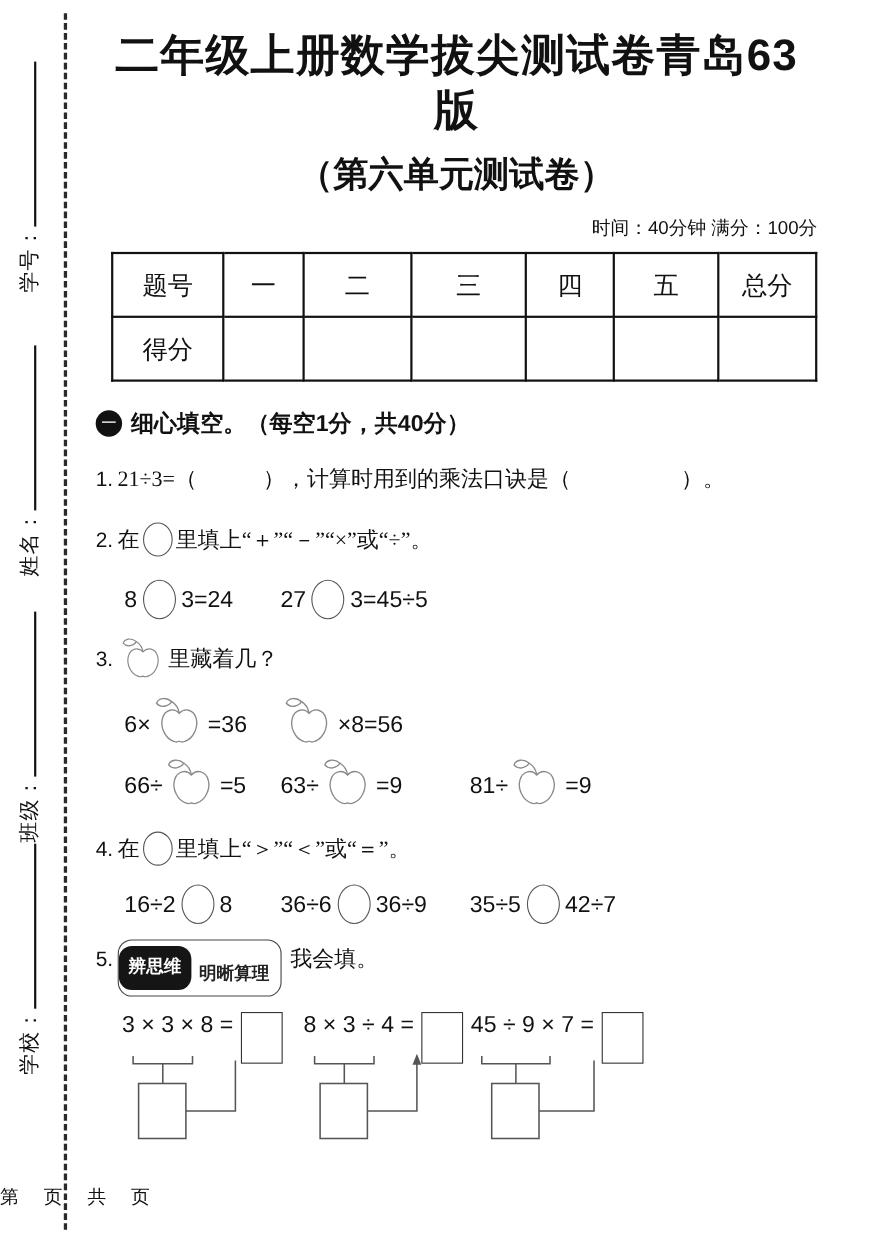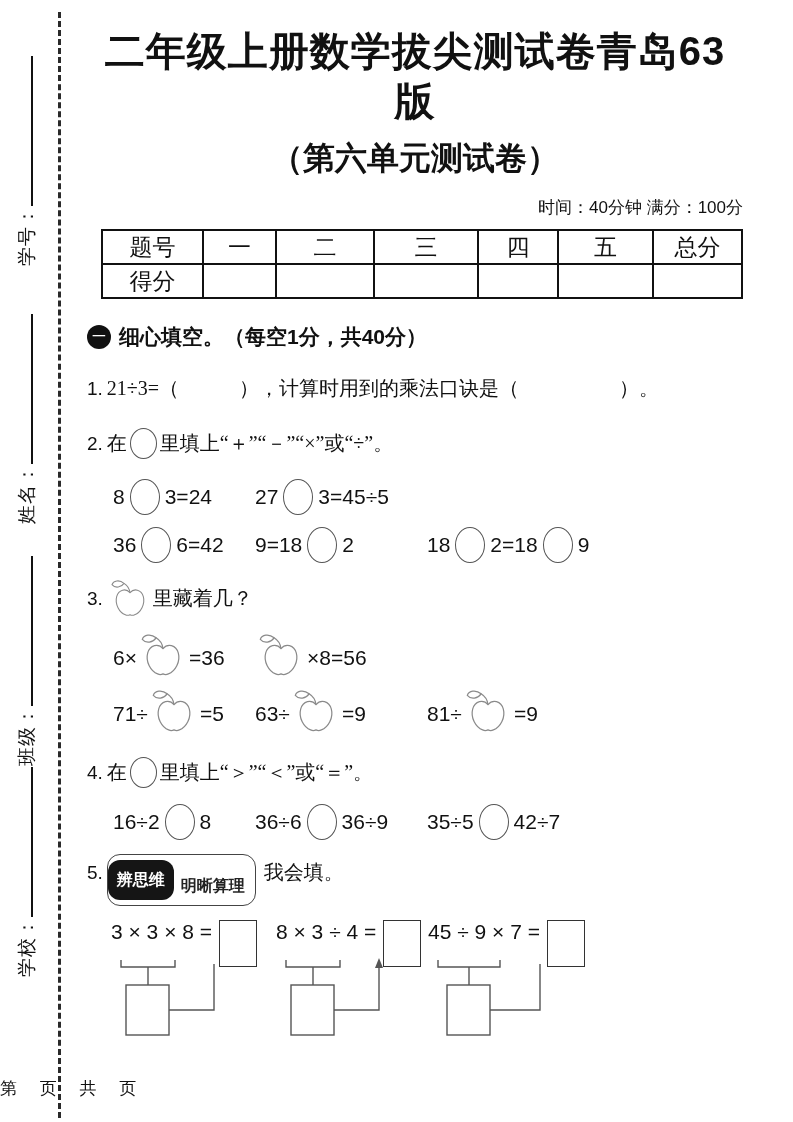--- a/index.html
+++ b/index.html
@@ -32,21 +32,21 @@
     margin-top:12px; text-align:center; font-size:32px; font-weight:700;
     line-height:40px;
   }
   .meta { margin-top:18px; text-align:right; font-size:17px; padding-right:2px; }
   
   table.score {
     margin:10px 0 0 16px; border-collapse:collapse; width:640px;
     table-layout:fixed; font-family:"Liberation Serif", serif;
   }
   table.score td {
-    border:2px solid #111; height:34px; text-align:center;
+    border:2px solid #111; height:58px; text-align:center;
     font-size:23px; font-weight:400;
   }
   
   .sec-head { margin:24px 0 0 2px; display:flex; align-items:center; }
   .sec-badge {
     width:24px; height:24px; border-radius:50%; background:#111; color:#fff;
     display:flex; align-items:center; justify-content:center;
     font-size:14px; flex:0 0 auto;
   }
   .sec-title { font-size:21px; font-weight:700; margin-left:8px; }
@@ -162,25 +162,20 @@
     <span class="qnum">1.</span><span>21÷3=（　　　），计算时用到的乘法口诀是（　　　　　）。</span>
   </div>
 
   <div class="q q-label">
     <span class="qnum">2.</span><span>在</span><span class="oc oc-label"></span><span>里填上“＋”“－”“×”或“÷”。</span>
   </div>
   <div class="eq-row" style="margin-top:18px">
     <span class="eq"><span>8</span><span class="oc"></span><span>3=24</span></span>
     <span class="eq"><span>27</span><span class="oc"></span><span>3=45÷5</span></span>
   </div>
-  <div class="eq-row" style="margin-top:12px">
-    <span class="eq"><span>36</span><span class="oc"></span><span>6=42</span></span>
-    <span class="eq"><span>9=18</span><span class="oc"></span><span>2</span></span>
-    <span class="eq"><span>18</span><span class="oc"></span><span>2=18</span><span class="oc"></span><span>9</span></span>
-  </div>
 
   <div class="q q-label" style="margin-top:16px">
     <span class="qnum">3.</span><svg class="apple-svg" width="40" height="42" viewBox="0 0 60 62">
         <path d="M30 20 C36 13, 47 15, 50 26 C53 37, 46 50, 37 53 C34 54.5, 32 54, 30 53 C28 54, 26 54.5, 23 53 C14 50, 7 37, 10 26 C13 15, 24 13, 30 20 Z"></path>
         <path d="M30 20 C29 13, 26 9, 21 6"></path>
         <path d="M21 6 C14 0, 5 2, 3 8 C8 14, 17 12, 21 6 Z"></path>
       </svg><span>里藏着几？</span>
   </div>
   <div class="eq-row" style="margin-top:12px">
     <span class="eq"><span>6×</span><svg class="apple-svg" width="46" height="48" viewBox="0 0 60 62">
@@ -188,21 +183,21 @@
           <path d="M30 20 C29 13, 26 9, 21 6"></path>
           <path d="M21 6 C14 0, 5 2, 3 8 C8 14, 17 12, 21 6 Z"></path>
         </svg><span>=36</span></span>
     <span class="eq"><span></span><svg class="apple-svg" width="46" height="48" viewBox="0 0 60 62">
           <path d="M30 20 C36 13, 47 15, 50 26 C53 37, 46 50, 37 53 C34 54.5, 32 54, 30 53 C28 54, 26 54.5, 23 53 C14 50, 7 37, 10 26 C13 15, 24 13, 30 20 Z"></path>
           <path d="M30 20 C29 13, 26 9, 21 6"></path>
           <path d="M21 6 C14 0, 5 2, 3 8 C8 14, 17 12, 21 6 Z"></path>
         </svg><span>×8=56</span></span>
   </div>
   <div class="eq-row" style="margin-top:8px">
-    <span class="eq"><span>71÷</span><svg class="apple-svg" width="46" height="48" viewBox="0 0 60 62">
+    <span class="eq"><span>66÷</span><svg class="apple-svg" width="46" height="48" viewBox="0 0 60 62">
           <path d="M30 20 C36 13, 47 15, 50 26 C53 37, 46 50, 37 53 C34 54.5, 32 54, 30 53 C28 54, 26 54.5, 23 53 C14 50, 7 37, 10 26 C13 15, 24 13, 30 20 Z"></path>
           <path d="M30 20 C29 13, 26 9, 21 6"></path>
           <path d="M21 6 C14 0, 5 2, 3 8 C8 14, 17 12, 21 6 Z"></path>
         </svg><span>=5</span></span>
     <span class="eq"><span>63÷</span><svg class="apple-svg" width="46" height="48" viewBox="0 0 60 62">
           <path d="M30 20 C36 13, 47 15, 50 26 C53 37, 46 50, 37 53 C34 54.5, 32 54, 30 53 C28 54, 26 54.5, 23 53 C14 50, 7 37, 10 26 C13 15, 24 13, 30 20 Z"></path>
           <path d="M30 20 C29 13, 26 9, 21 6"></path>
           <path d="M21 6 C14 0, 5 2, 3 8 C8 14, 17 12, 21 6 Z"></path>
         </svg><span>=9</span></span>
     <span class="eq"><span>81÷</span><svg class="apple-svg" width="46" height="48" viewBox="0 0 60 62">

